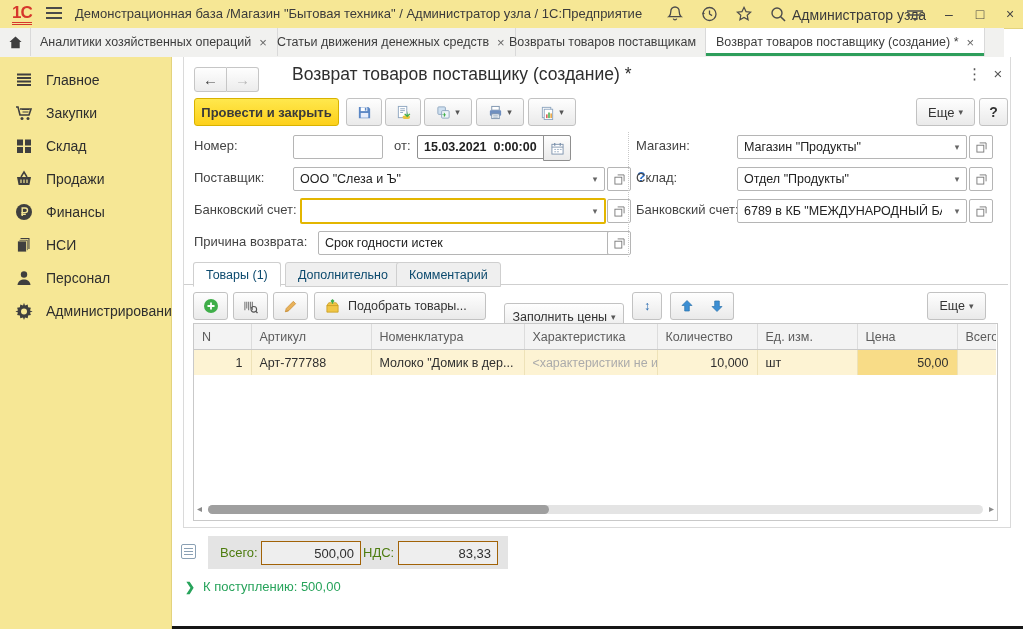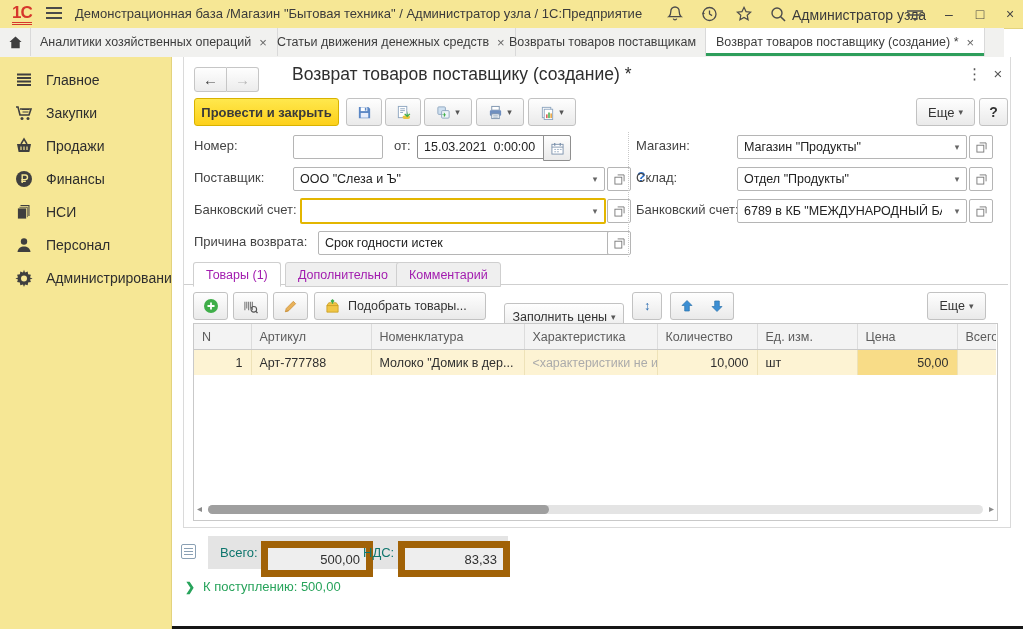--- a/index.html
+++ b/index.html
@@ -63,21 +63,21 @@
   .combo .car{width:18px;display:flex;align-items:center;justify-content:center;color:#666;font-size:9px;
               cursor:pointer;}
   .openbtn{position:absolute;width:22px;height:22px;border:1px solid #b5b5b5;border-radius:2px;background:#fff;
            display:flex;align-items:center;justify-content:center;cursor:pointer;}
   .req{border:2px solid #e3b600 !important;}
   .qmark{position:absolute;color:#2d6fc9;font-weight:700;font-size:14px;cursor:pointer;}
   .splitter{position:absolute;border-left:1px dotted #c9c9c9;}
   
   .gtab{position:absolute;top:0;height:23px;display:flex;align-items:center;padding:0 12px;
         border:1px solid #cfcfcf;border-radius:3px 3px 0 0;background:#efefef;cursor:pointer;
-        font-size:12.5px;color:#a21caf;white-space:nowrap;}
+        font-size:12.5px;color:#0c4a6e;white-space:nowrap;}
   .gtab.active{background:#fff;border-bottom-color:#fff;z-index:2;}
   .gtabline{position:absolute;border-bottom:1px solid #cfcfcf;}
   
   .tbtn{height:26px;font-size:12.5px;}
   
   .grid{position:absolute;border:1px solid #c9c9c9;background:#fff;overflow:hidden;}
   table.tg{border-collapse:collapse;table-layout:fixed;width:802px;}
   .tg th{height:25px;background:#f3f3f3;border-right:1px solid #dcdcdc;border-bottom:1px solid #c9c9c9;
          font-weight:400;color:#5c5c5c;text-align:left;padding:0 8px;white-space:nowrap;overflow:hidden;
          font-size:12.5px;}
@@ -85,22 +85,22 @@
          font-size:12.5px;color:#2f2f2f;background:#fdf3d3;cursor:pointer;}
   .tg td.num{text-align:right;}
   .tg td.sel{background:#f8dc87;}
   .tg td.ghost{color:#ababab;}
   .hscroll{position:absolute;height:11px;}
   .hs-track{position:absolute;left:14px;right:14px;top:1px;height:9px;background:#e4e4e4;border-radius:5px;}
   .hs-thumb{position:absolute;left:0;top:0;height:9px;width:44%;background:#9f9f9f;border-radius:5px;cursor:grab;}
   .hs-arrow{position:absolute;top:-1px;font-size:10px;color:#8b8b8b;cursor:pointer;}
   
   .totbar{position:absolute;left:208px;top:536px;width:300px;height:33px;background:#e4e4e4;}
-  .totlbl{position:absolute;top:9px;color:#0f766e;}
-  .totval{position:absolute;top:5px;height:22px;background:#eeeeee;border:7px solid #a16207;
+  .totlbl{position:absolute;top:9px;color:#4d7c0f;}
+  .totval{position:absolute;top:5px;height:22px;background:#eeeeee;border:1px solid #a16207;
           display:flex;align-items:center;justify-content:flex-end;padding-right:6px;color:#2f2f2f;}
   .sumico{position:absolute;left:181px;top:544px;width:15px;height:15px;border:1px solid #8aa0b4;
           border-radius:2px;color:#8aa0b4;display:flex;flex-direction:column;justify-content:center;
           gap:2px;padding:2px;box-sizing:border-box;cursor:pointer;}
   .sumico i{display:block;height:1px;background:#8aa0b4;}
   .greenline{position:absolute;left:185px;top:579px;color:#27a35b;font-size:13px;cursor:pointer;
              display:flex;align-items:center;}
   .greenline .chv{font-weight:700;margin-right:8px;font-size:12px;}
   .botline{position:absolute;left:172px;top:626px;width:851px;height:3px;background:#161616;}
   svg{display:block;}
@@ -196,20 +196,31 @@
             <circle cx="8" cy="15.5" r="1.5" fill="#3f3f3f"></circle>
             <circle cx="14" cy="15.5" r="1.5" fill="#3f3f3f"></circle>
             <path d="M8 6.5h7M8.5 9h6" stroke="#3f3f3f" stroke-width="1.2"></path>
           </svg>
       </span>
       <span>Закупки</span>
     </div>
     <div class="side-item">
       <span class="sic">
         <svg viewBox="0 0 20 20" width="20" height="20">
+            <rect x="3" y="3.5" width="6" height="6" fill="#3f3f3f"></rect>
+            <rect x="11" y="3.5" width="6" height="6" fill="#3f3f3f"></rect>
+            <rect x="3" y="11" width="6" height="6" fill="#3f3f3f"></rect>
+            <rect x="11" y="11" width="6" height="6" fill="#3f3f3f"></rect>
+          </svg>
+      </span>
+      <span>Склад</span>
+    </div>
+    <div class="side-item">
+      <span class="sic">
+        <svg viewBox="0 0 20 20" width="20" height="20">
             <path d="M3 8h14l-1.6 8H4.6z" fill="#3f3f3f"></path>
             <path d="M7 8l3-5 3 5" fill="none" stroke="#3f3f3f" stroke-width="1.5"></path>
             <path d="M7 10.5v3.5M10 10.5v3.5M13 10.5v3.5" stroke="#f6e795" stroke-width="1.2"></path>
           </svg>
       </span>
       <span>Продажи</span>
     </div>
     <div class="side-item">
       <span class="sic">
         <svg viewBox="0 0 20 20" width="20" height="20">
@@ -324,21 +335,21 @@
       <span class="caret">▾</span>
     </div>
     <div class="btn helpbtn">?</div>
 
     <div class="flabel" style="left:10px;top:81px">Номер:</div>
     <div class="combo" style="left:109px;top:78px;width:88px">
       <input value="" style="">
     </div>
     <div class="flabel" style="left:210px;top:81px">от:</div>
     <div class="combo" style="left:233px;top:78px;width:126px;border-color:#8f8f8f">
-      <input style="white-space: pre;" value="15.03.2021  0:00:00">
+      <input style="white-space: pre; font-weight: bold;" value="15.03.2021  0:00:00">
     </div>
     <div class="btn" style="position:absolute;left:359px;top:78px;width:26px;height:24px;border-color:#8f8f8f;border-radius:0 2px 2px 0">
       <span>
         <svg viewBox="0 0 14 14" width="13" height="13">
             <rect x="1" y="2.5" width="12" height="10.5" fill="#fff" stroke="#7d93ad"></rect>
             <path d="M1 5.5h12" stroke="#7d93ad"></path>
             <path d="M4 1v3M10 1v3" stroke="#7d93ad" stroke-width="1.4"></path>
             <path d="M3.5 8h2M6.5 8h2M9.5 8h2M3.5 10.5h2M6.5 10.5h2" stroke="#9db0c5"></path>
           </svg>
       </span>

